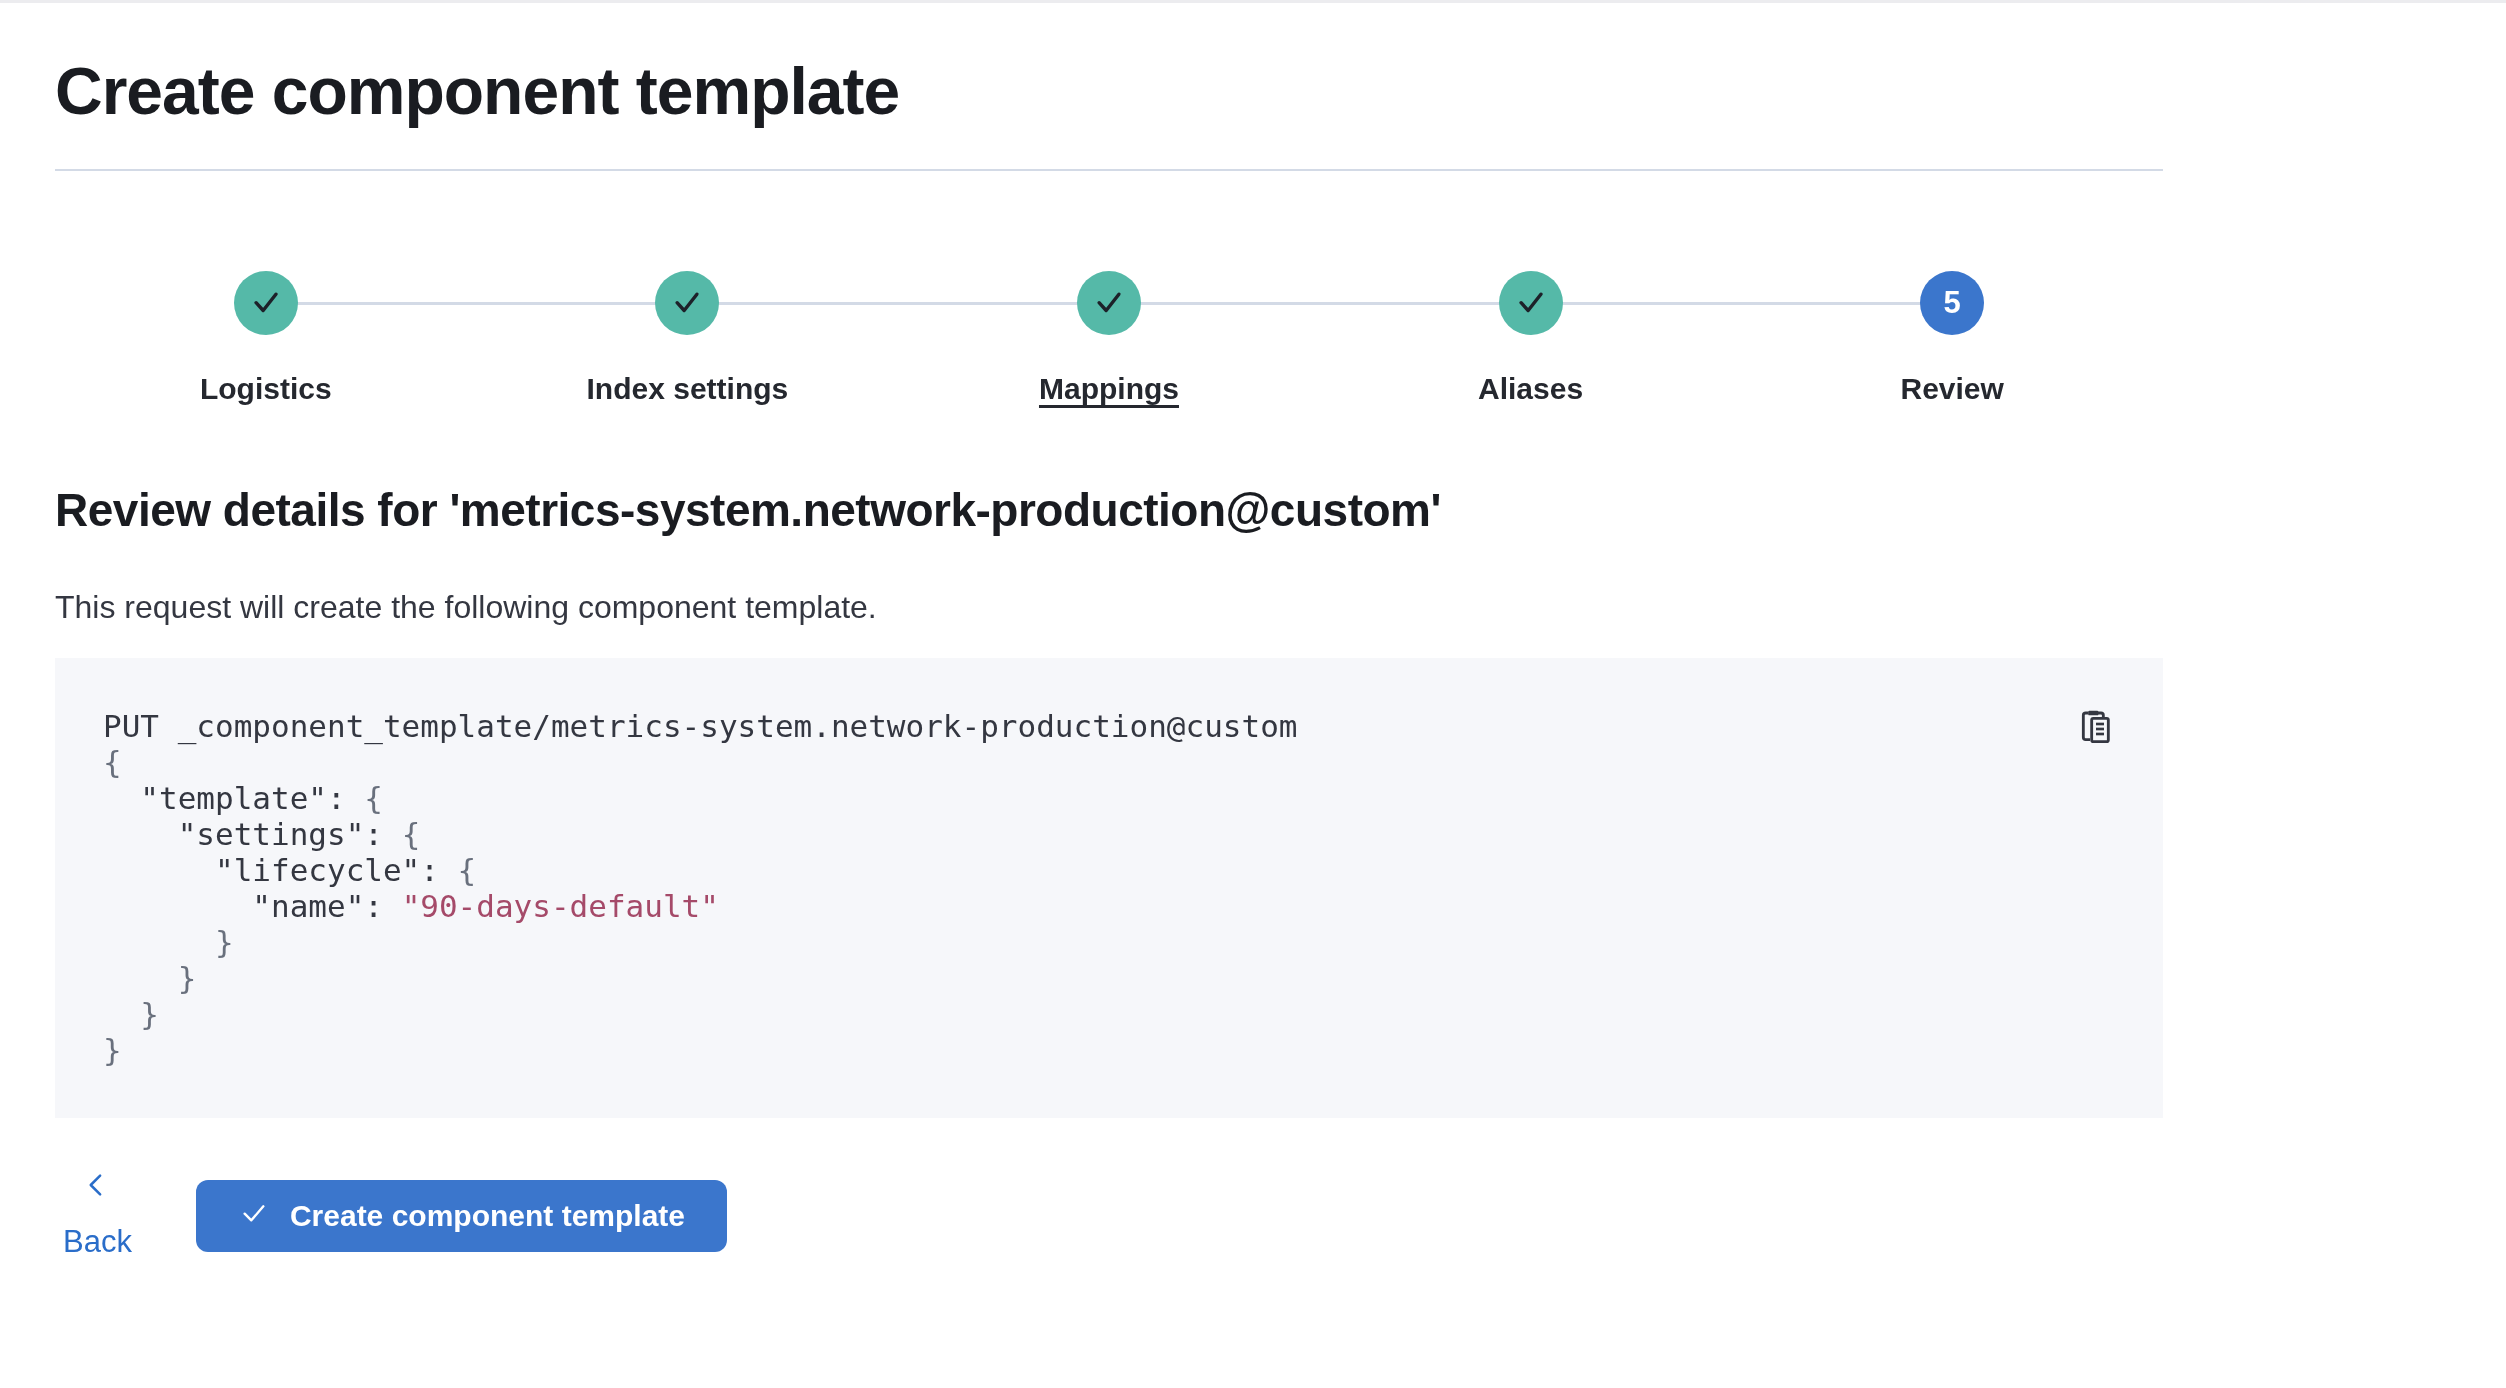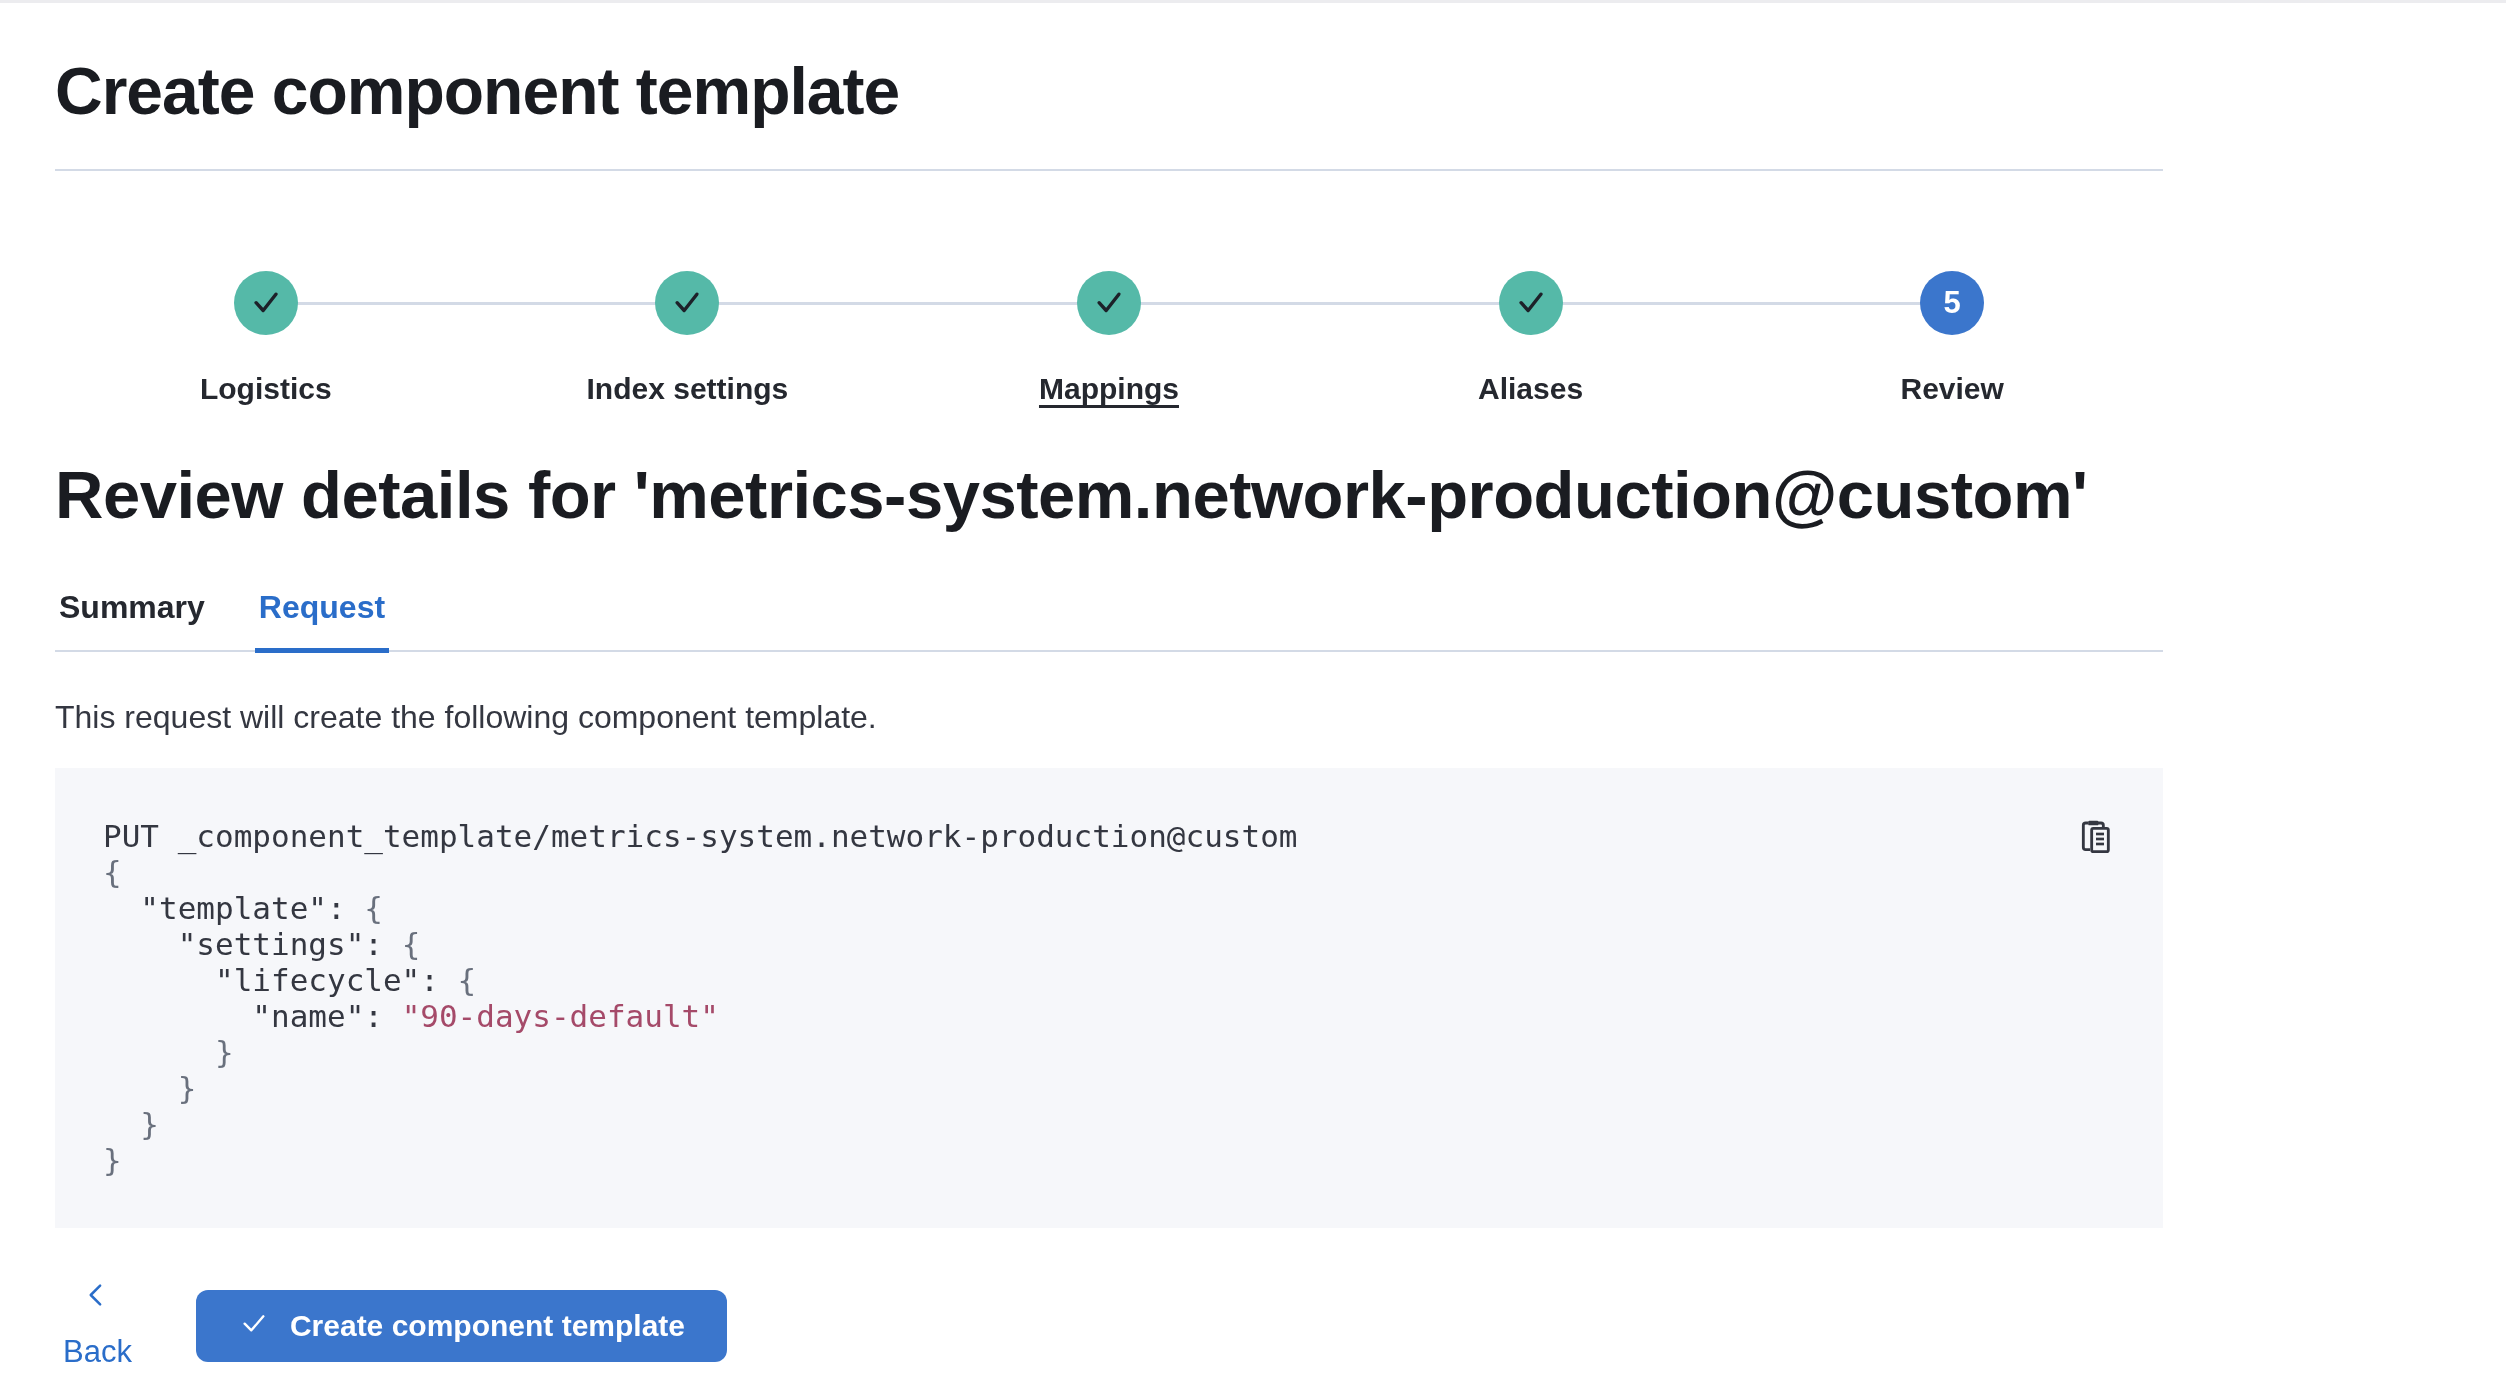--- a/index.html
+++ b/index.html
@@ -51,21 +51,21 @@
   .step-circle.current{background:var(--c-fill);}
   .step-number{color:#ffffff;font-size:31px;font-weight:600;}
   .step-label{
     margin-top:35px;font-size:30px;font-weight:700;color:var(--c-label);
     line-height:38px;font-family:"Liberation Sans",sans-serif;
   }
   .step-label.underlined{text-decoration:underline;text-underline-offset:6px;text-decoration-thickness:3px;}
 
   
   .review-heading{
-    margin-top:55px;font-size:67px;font-weight:700;letter-spacing:-0.5px;
+    margin-top:70px;font-size:46px;font-weight:700;letter-spacing:-0.5px;
     color:var(--c-heading);line-height:64px;
   }
 
   
   .tabs{margin-top:62px;position:relative;display:flex;gap:46px;}
   .tabs::after{content:"";position:absolute;left:0;right:0;bottom:0;height:2px;background:var(--c-border);}
   .tab{
     position:relative;padding:0 4px 26px 4px;font-size:32px;font-weight:700;
     color:var(--c-label);background:none;border:none;cursor:pointer;
     font-family:"Liberation Sans",sans-serif;
@@ -169,24 +169,20 @@
     <button class="step">
       <span class="step-circle current">
         <span class="step-number">5</span>
       </span>
       <span class="step-label">Review</span>
     </button>
   </div>
 
   <h2 class="review-heading">Review details for 'metrics-system.network-production@custom'</h2>
 
-  <div class="tabs">
-    <button class="tab">Summary</button>
-    <button class="tab active">Request</button>
-  </div>
 
   <p class="request-description">This request will create the following component template.</p>
 
   <div class="code-panel">
     <div class="code-block"><div><span class="tok-plain">PUT _component_template/metrics-system.network-production@custom</span></div><div><span class="tok-punc">{</span></div><div><span class="tok-plain">  "template": </span><span class="tok-punc">{</span></div><div><span class="tok-plain">    "settings": </span><span class="tok-punc">{</span></div><div><span class="tok-plain">      "lifecycle": </span><span class="tok-punc">{</span></div><div><span class="tok-plain">        "name": </span><span class="tok-string">"90-days-default"</span></div><div><span class="tok-punc">      }</span></div><div><span class="tok-punc">    }</span></div><div><span class="tok-punc">  }</span></div><div><span class="tok-punc">}</span></div></div>
     <button class="copy-button" title="">
       <span>
         <svg width="40" height="40" viewBox="0 0 24 24" fill="none">
           <path d="M8.2 3.6 H6.4 a1.4 1.4 0 0 0 -1.4 1.4 V18.2 a1.4 1.4 0 0 0 1.4 1.4 H9" stroke="#343741" stroke-width="1.7"></path>
           <path d="M13.8 3.6 h1.8 a1.4 1.4 0 0 1 1.4 1.4 V6" stroke="#343741" stroke-width="1.7"></path>

